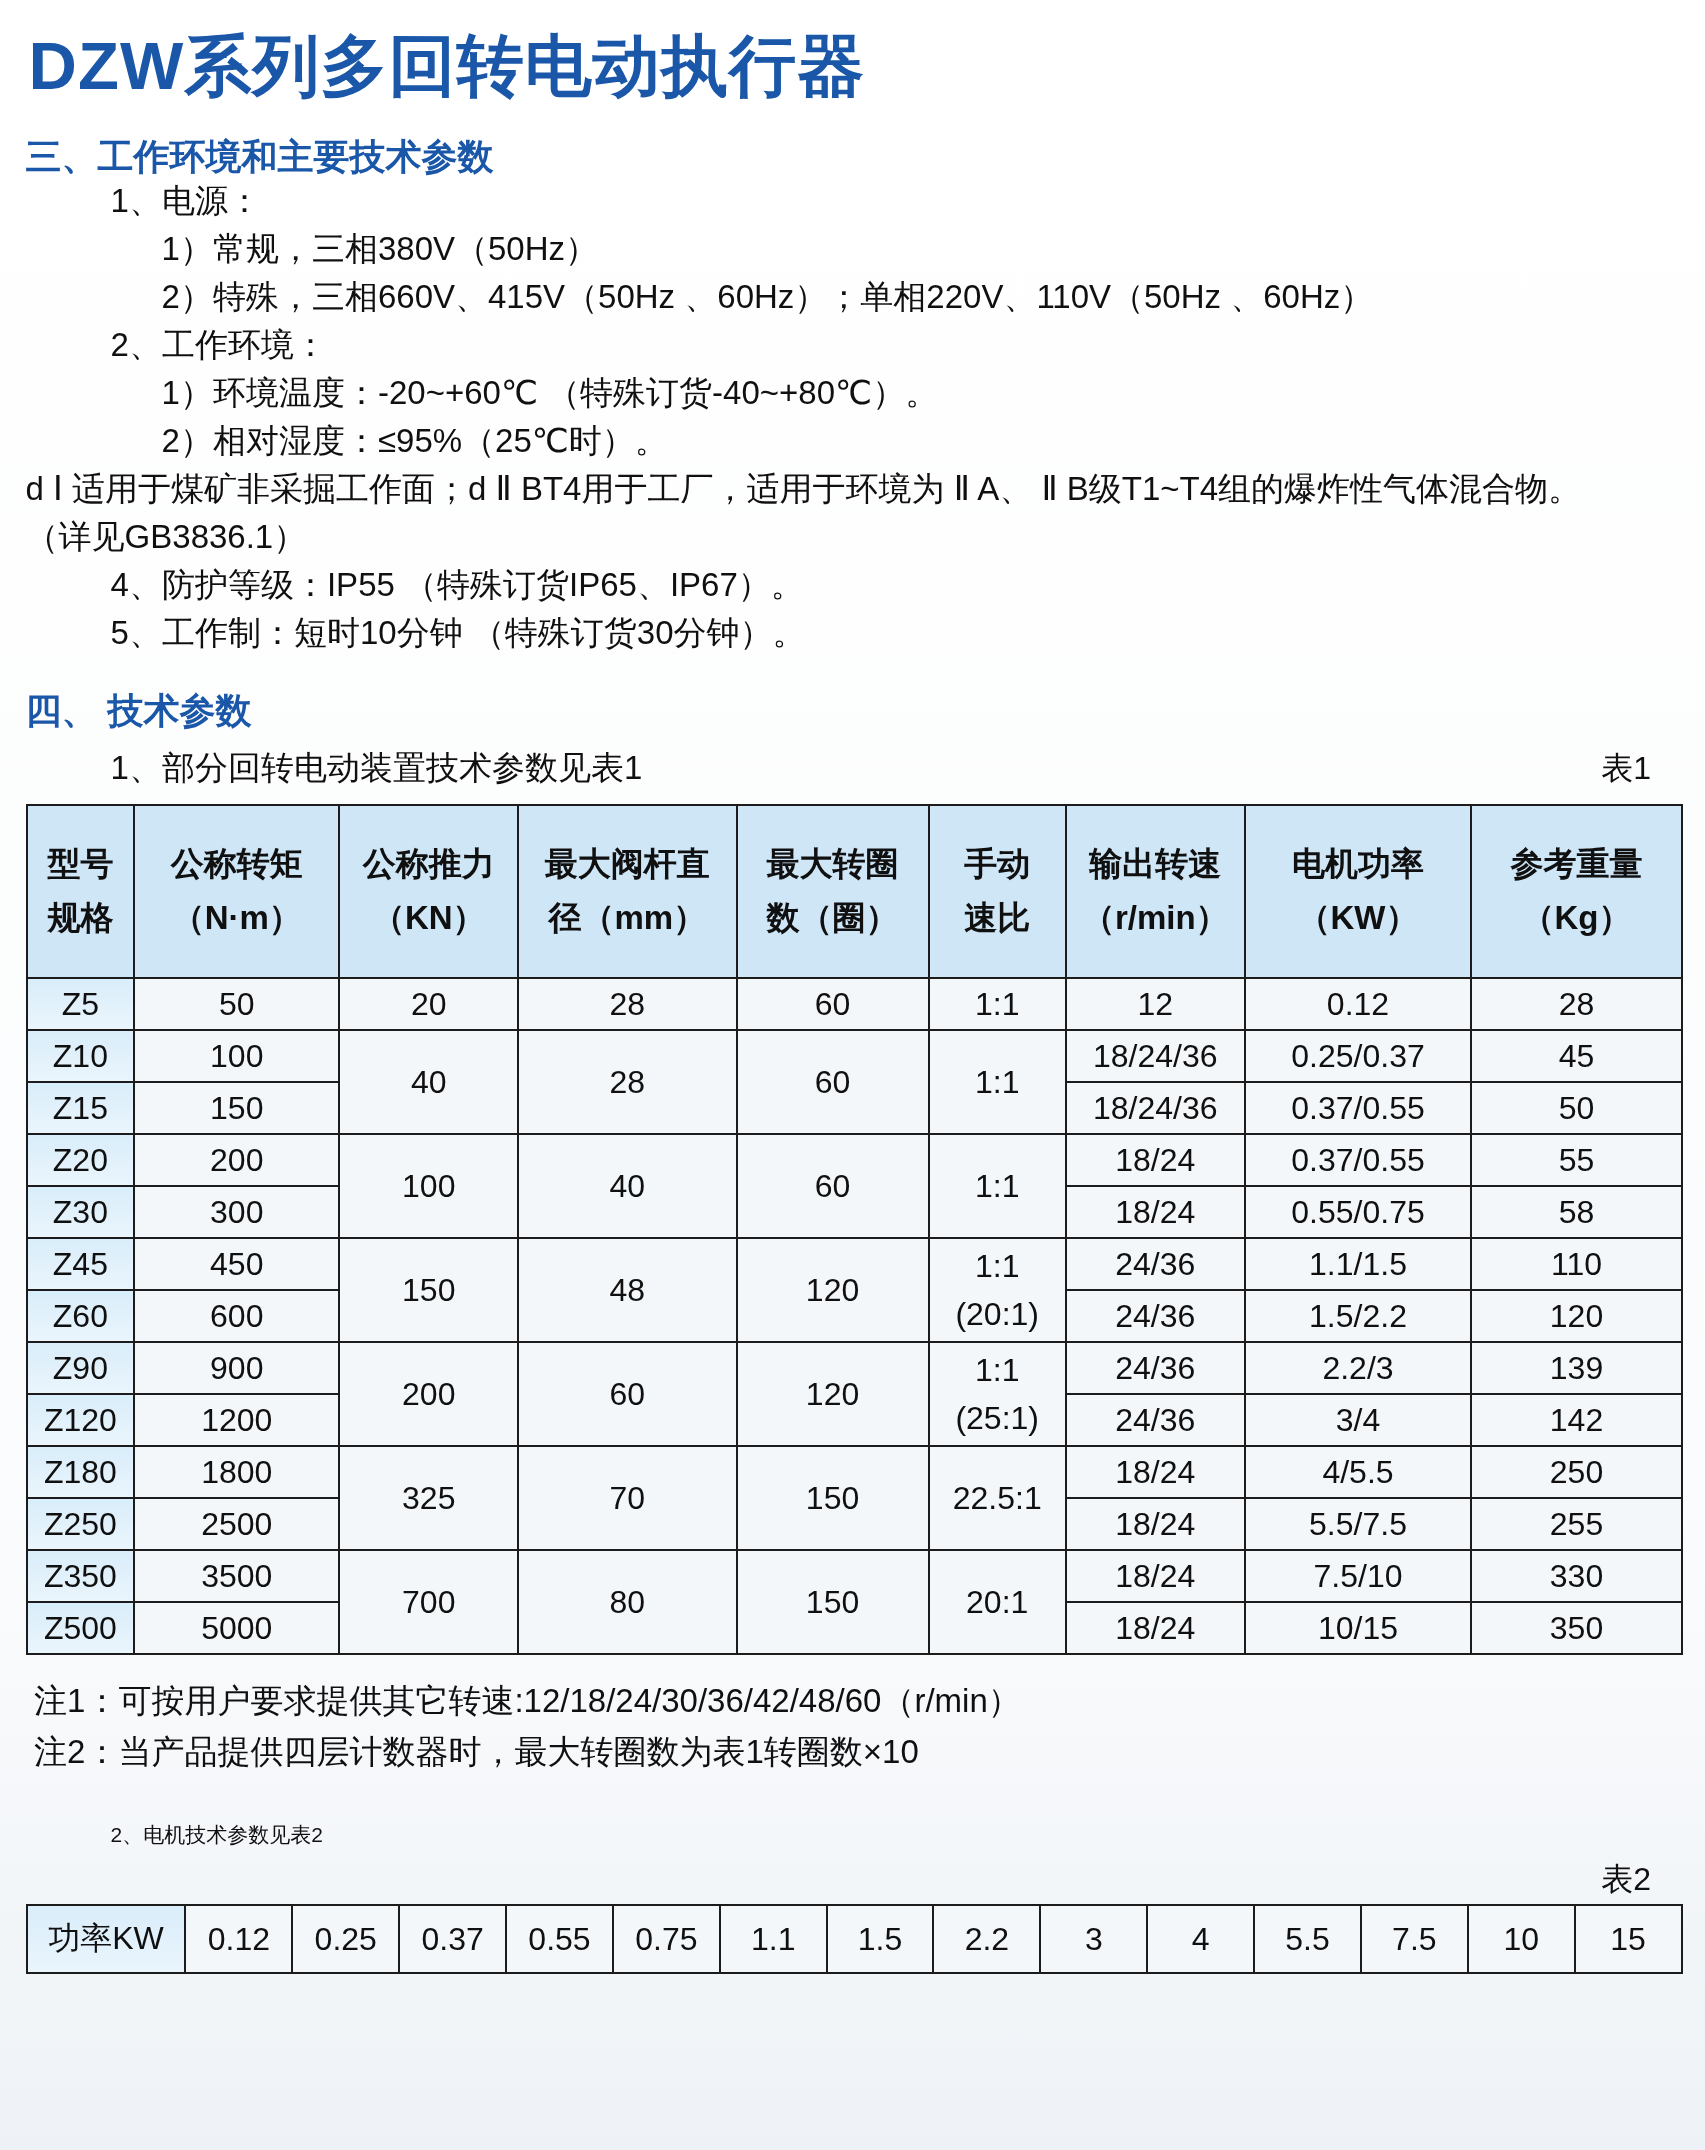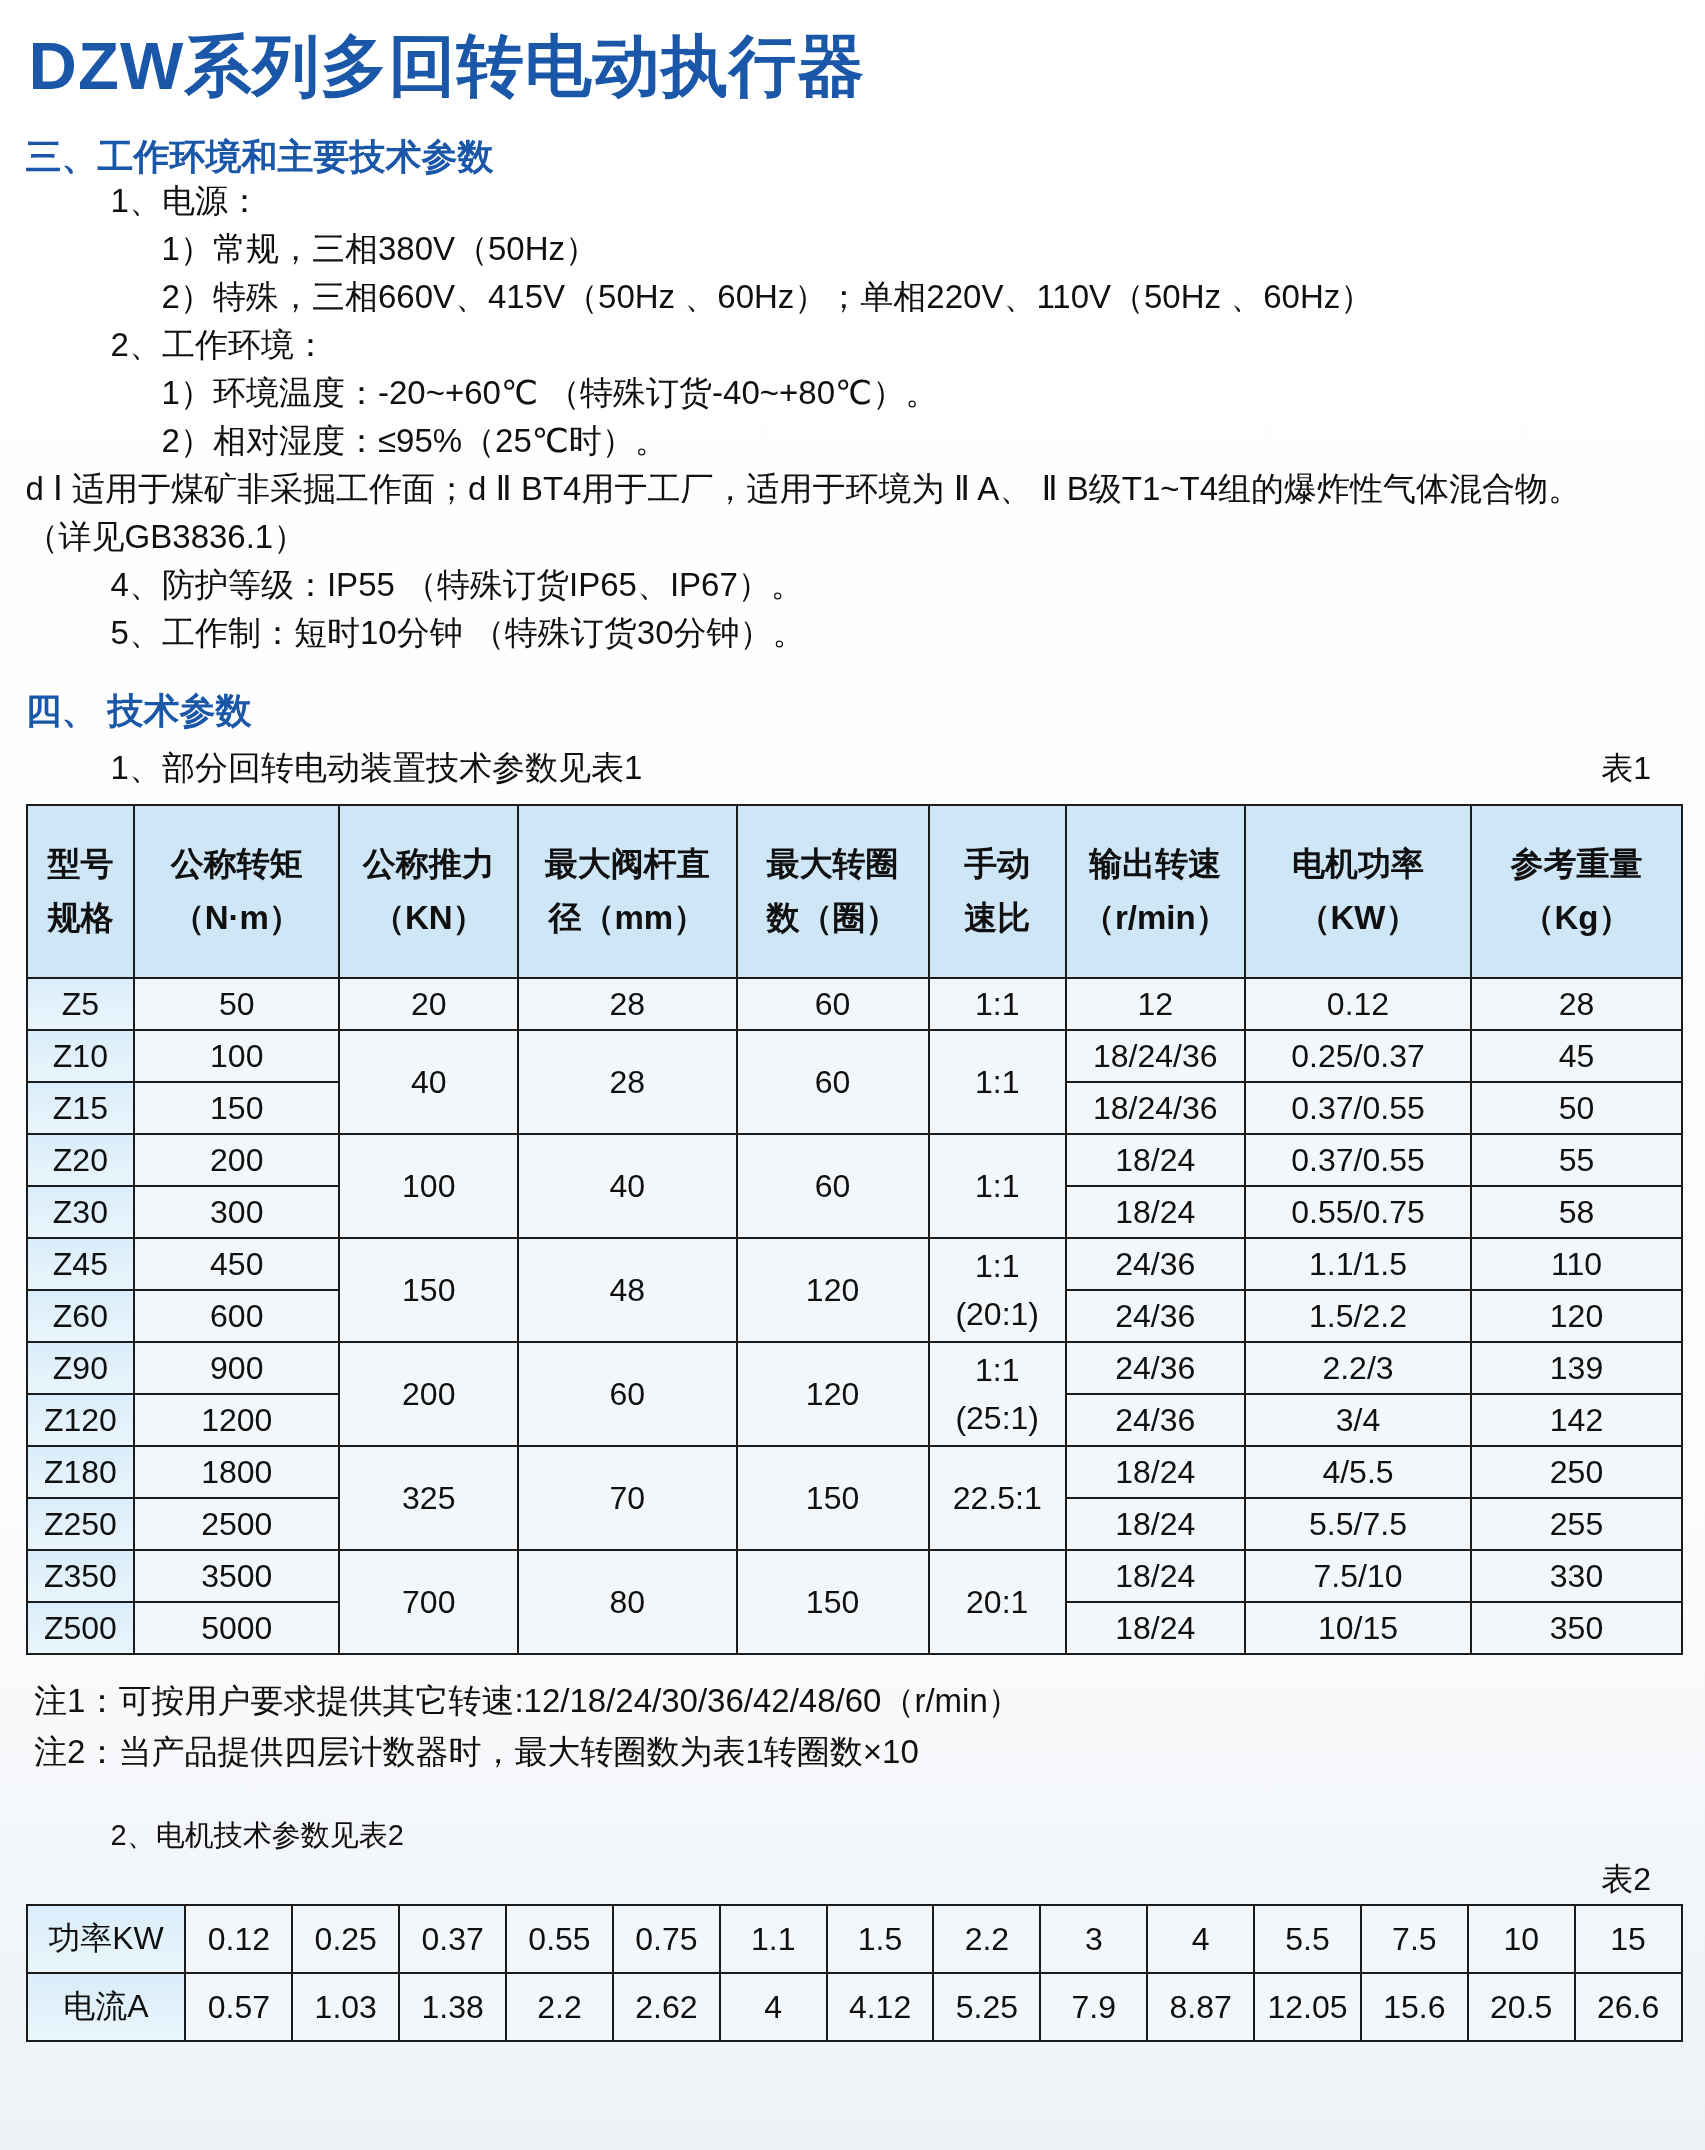--- a/index.html
+++ b/index.html
@@ -71,21 +71,21 @@
     height:52px;
     line-height:1.5;
     background:var(--table-cell-bg);
   }
   .t1 tbody td.rowhead{
     background:linear-gradient(180deg,var(--table-rowhead-bg),#eaf5fc);
     font-weight:400;
   }
   .notes{margin-top:20px;padding-left:8.5px;}
   .notes p{font-size:33px;line-height:51px;white-space:nowrap;}
-  .t2introrow{margin-top:34px;font-size:29px;line-height:48px;}
+  .t2introrow{margin-top:34px;font-size:21px;line-height:48px;}
   .tlabelrow{display:flex;justify-content:flex-end;font-size:32px;line-height:40px;margin-top:0;}
   table.t2{margin-top:5.7px;}
   .t2 td,.t2 th{
     font-size:32px;
     height:68px;
     background:var(--table-cell-bg);
   }
   .t2 th.rowhead{
     background:linear-gradient(180deg,var(--table-rowhead-bg),#eaf5fc);
     font-weight:400;
@@ -297,34 +297,17 @@
           <td>1.1</td>
           <td>1.5</td>
           <td>2.2</td>
           <td>3</td>
           <td>4</td>
           <td>5.5</td>
           <td>7.5</td>
           <td>10</td>
           <td>15</td>
         </tr>
-        <tr>
-          <th class="rowhead">电流A</th>
-          <td>0.57</td>
-          <td>1.03</td>
-          <td>1.38</td>
-          <td>2.2</td>
-          <td>2.62</td>
-          <td>4</td>
-          <td>4.12</td>
-          <td>5.25</td>
-          <td>7.9</td>
-          <td>8.87</td>
-          <td>12.05</td>
-          <td>15.6</td>
-          <td>20.5</td>
-          <td>26.6</td>
-        </tr>
       </tbody>
   </table>
 
 </div>
 
 
 </body></html>

